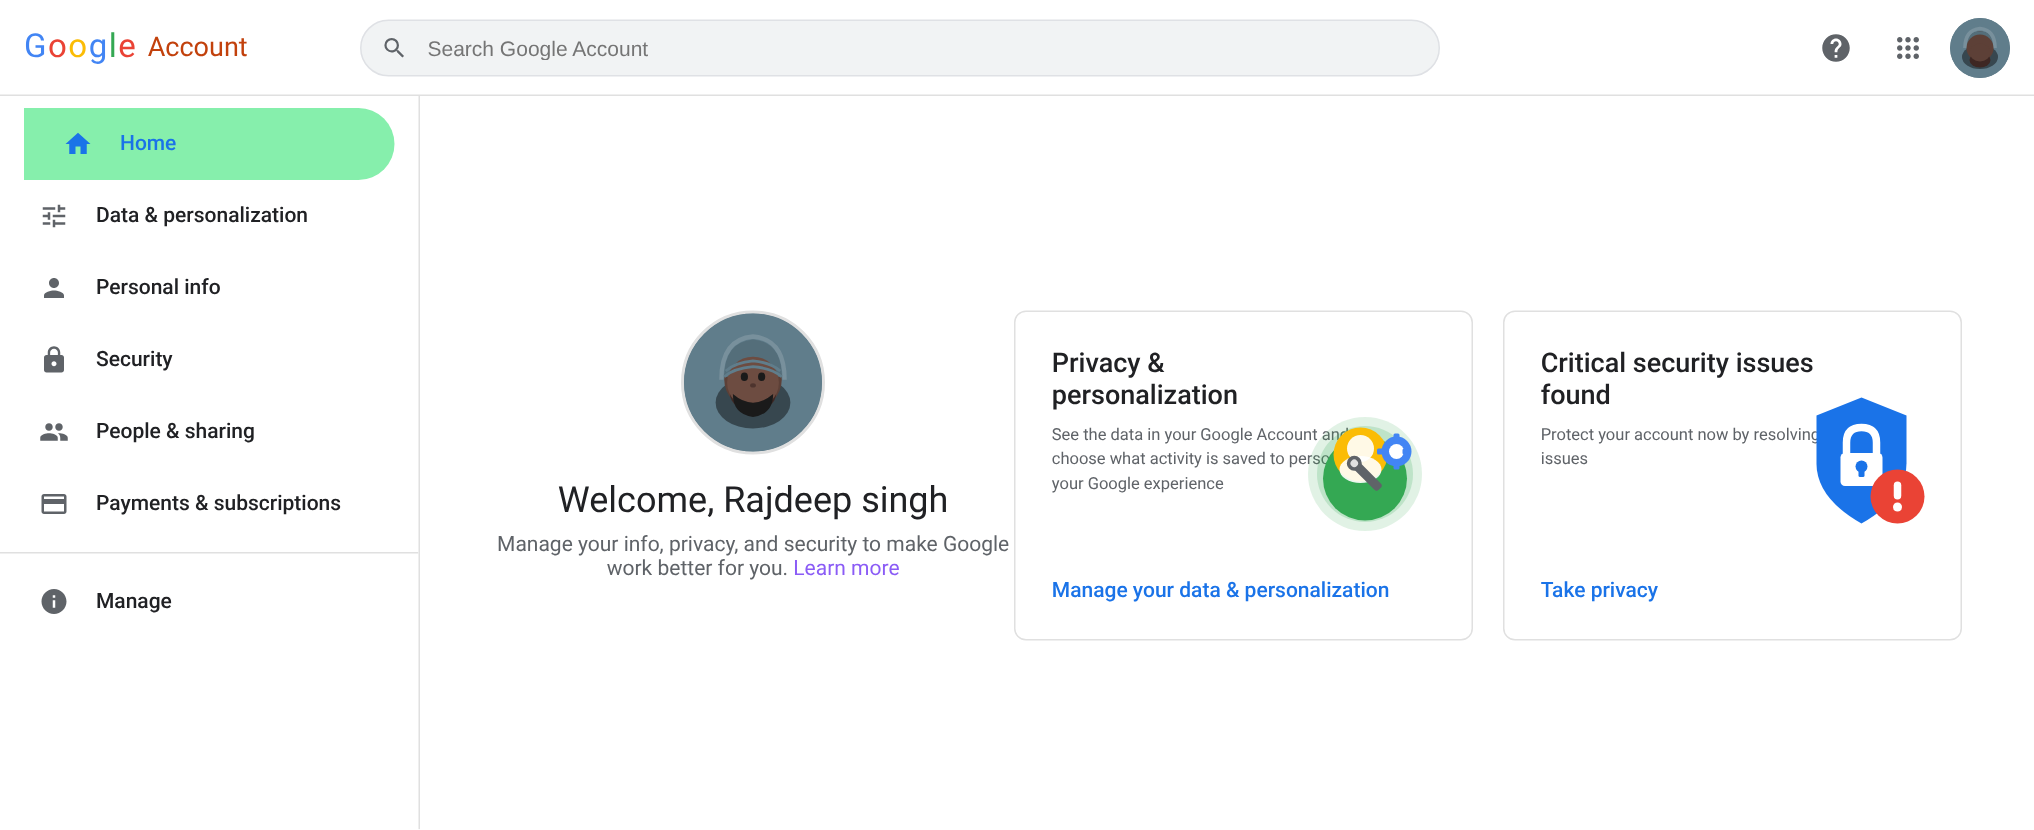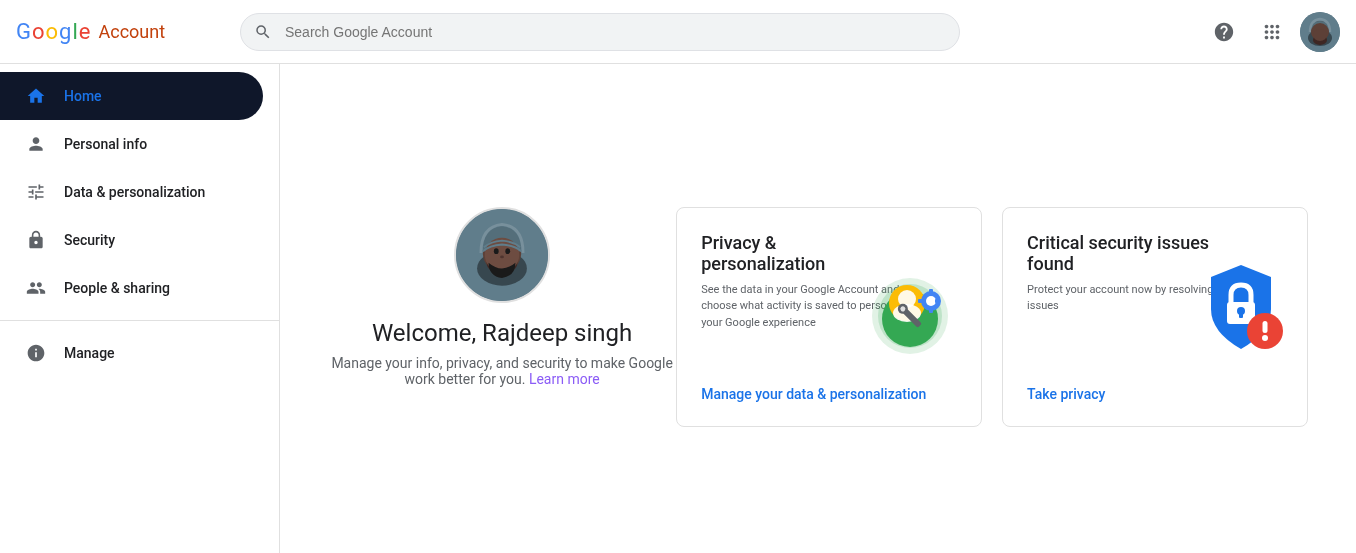--- a/index.html
+++ b/index.html
@@ -115,21 +115,21 @@
       align-items: center;
       gap: 16px;
       padding: 12px 24px;
       cursor: pointer;
       border-radius: 0 24px 24px 0;
       margin-right: 16px;
       font-size: 14px;
       color: #202124;
       font-weight: 500;
     }
-    .sidebar-item.active { background: #0f172a; color: #1a73e8; }
+    .sidebar-item.active { background: #86efac; color: #1a73e8; margin-left: 16px; }
     .sidebar-item.active .sidebar-icon { color: #1a73e8; }
     .sidebar-icon {
       width: 24px;
       height: 24px;
       display: flex;
       align-items: center;
       justify-content: center;
       color: #5f6368;
       font-size: 20px;
       flex-shrink: 0;
@@ -310,53 +310,61 @@
         <svg width="20" height="20" viewBox="0 0 24 24" fill="#1a73e8">
           <path d="M10 20v-6h4v6h5v-8h3L12 3 2 12h3v8z"></path>
         </svg>
       </span>
       <span class="sidebar-label">Home</span>
     </div>
 
     <div class="sidebar-item">
       <span class="sidebar-icon">
         <svg width="20" height="20" viewBox="0 0 24 24" fill="#5f6368">
+          <path d="M3 17v2h6v-2H3zM3 5v2h10V5H3zm10 16v-2h8v-2h-8v-2h-2v6h2zM7 9v2H3v2h4v2h2V9H7zm14 4v-2H11v2h10zm-6-4h2V7h4V5h-4V3h-2v6z"></path>
+        </svg>
+      </span>
+      <span class="sidebar-label">Data &amp; personalization</span>
+    </div>
+
+    <div class="sidebar-item">
+      <span class="sidebar-icon">
+        <svg width="20" height="20" viewBox="0 0 24 24" fill="#5f6368">
           <path d="M12 12c2.21 0 4-1.79 4-4s-1.79-4-4-4-4 1.79-4 4 1.79 4 4 4zm0 2c-2.67 0-8 1.34-8 4v2h16v-2c0-2.66-5.33-4-8-4z"></path>
         </svg>
       </span>
       <span class="sidebar-label">Personal info</span>
     </div>
 
     <div class="sidebar-item">
       <span class="sidebar-icon">
         <svg width="20" height="20" viewBox="0 0 24 24" fill="#5f6368">
-          <path d="M3 17v2h6v-2H3zM3 5v2h10V5H3zm10 16v-2h8v-2h-8v-2h-2v6h2zM7 9v2H3v2h4v2h2V9H7zm14 4v-2H11v2h10zm-6-4h2V7h4V5h-4V3h-2v6z"></path>
-        </svg>
-      </span>
-      <span class="sidebar-label">Data &amp; personalization</span>
-    </div>
-
-    <div class="sidebar-item">
-      <span class="sidebar-icon">
-        <svg width="20" height="20" viewBox="0 0 24 24" fill="#5f6368">
           <path d="M18 8h-1V6c0-2.76-2.24-5-5-5S7 3.24 7 6v2H6c-1.1 0-2 .9-2 2v10c0 1.1.9 2 2 2h12c1.1 0 2-.9 2-2V10c0-1.1-.9-2-2-2zm-6 9c-1.1 0-2-.9-2-2s.9-2 2-2 2 .9 2 2-.9 2-2 2zm3.1-9H8.9V6c0-1.71 1.39-3.1 3.1-3.1 1.71 0 3.1 1.39 3.1 3.1v2z"></path>
         </svg>
       </span>
       <span class="sidebar-label">Security</span>
     </div>
 
     <div class="sidebar-item">
       <span class="sidebar-icon">
         <svg width="20" height="20" viewBox="0 0 24 24" fill="#5f6368">
           <path d="M16 11c1.66 0 2.99-1.34 2.99-3S17.66 5 16 5c-1.66 0-3 1.34-3 3s1.34 3 3 3zm-8 0c1.66 0 2.99-1.34 2.99-3S9.66 5 8 5C6.34 5 5 6.34 5 8s1.34 3 3 3zm0 2c-2.33 0-7 1.17-7 3.5V19h14v-2.5c0-2.33-4.67-3.5-7-3.5zm8 0c-.29 0-.62.02-.97.05 1.16.84 1.97 1.97 1.97 3.45V19h6v-2.5c0-2.33-4.67-3.5-7-3.5z"></path>
         </svg>
       </span>
       <span class="sidebar-label">People &amp; sharing</span>
     </div>
 
+    <div class="sidebar-item">
+      <span class="sidebar-icon">
+        <svg width="20" height="20" viewBox="0 0 24 24" fill="#5f6368">
+          <path d="M20 4H4c-1.11 0-1.99.89-1.99 2L2 18c0 1.11.89 2 2 2h16c1.11 0 2-.89 2-2V6c0-1.11-.89-2-2-2zm0 14H4v-6h16v6zm0-10H4V6h16v2z"></path>
+        </svg>
+      </span>
+      <span class="sidebar-label">Payments &amp; subscriptions</span>
+    </div>
 
     <div class="sidebar-divider"></div>
 
     <div class="sidebar-item">
       <span class="sidebar-icon">
         <svg width="20" height="20" viewBox="0 0 24 24" fill="#5f6368">
           <path d="M12 2C6.48 2 2 6.48 2 12s4.48 10 10 10 10-4.48 10-10S17.52 2 12 2zm1 15h-2v-6h2v6zm0-8h-2V7h2v2z"></path>
         </svg>
       </span>
       <span class="sidebar-label">Manage</span>

